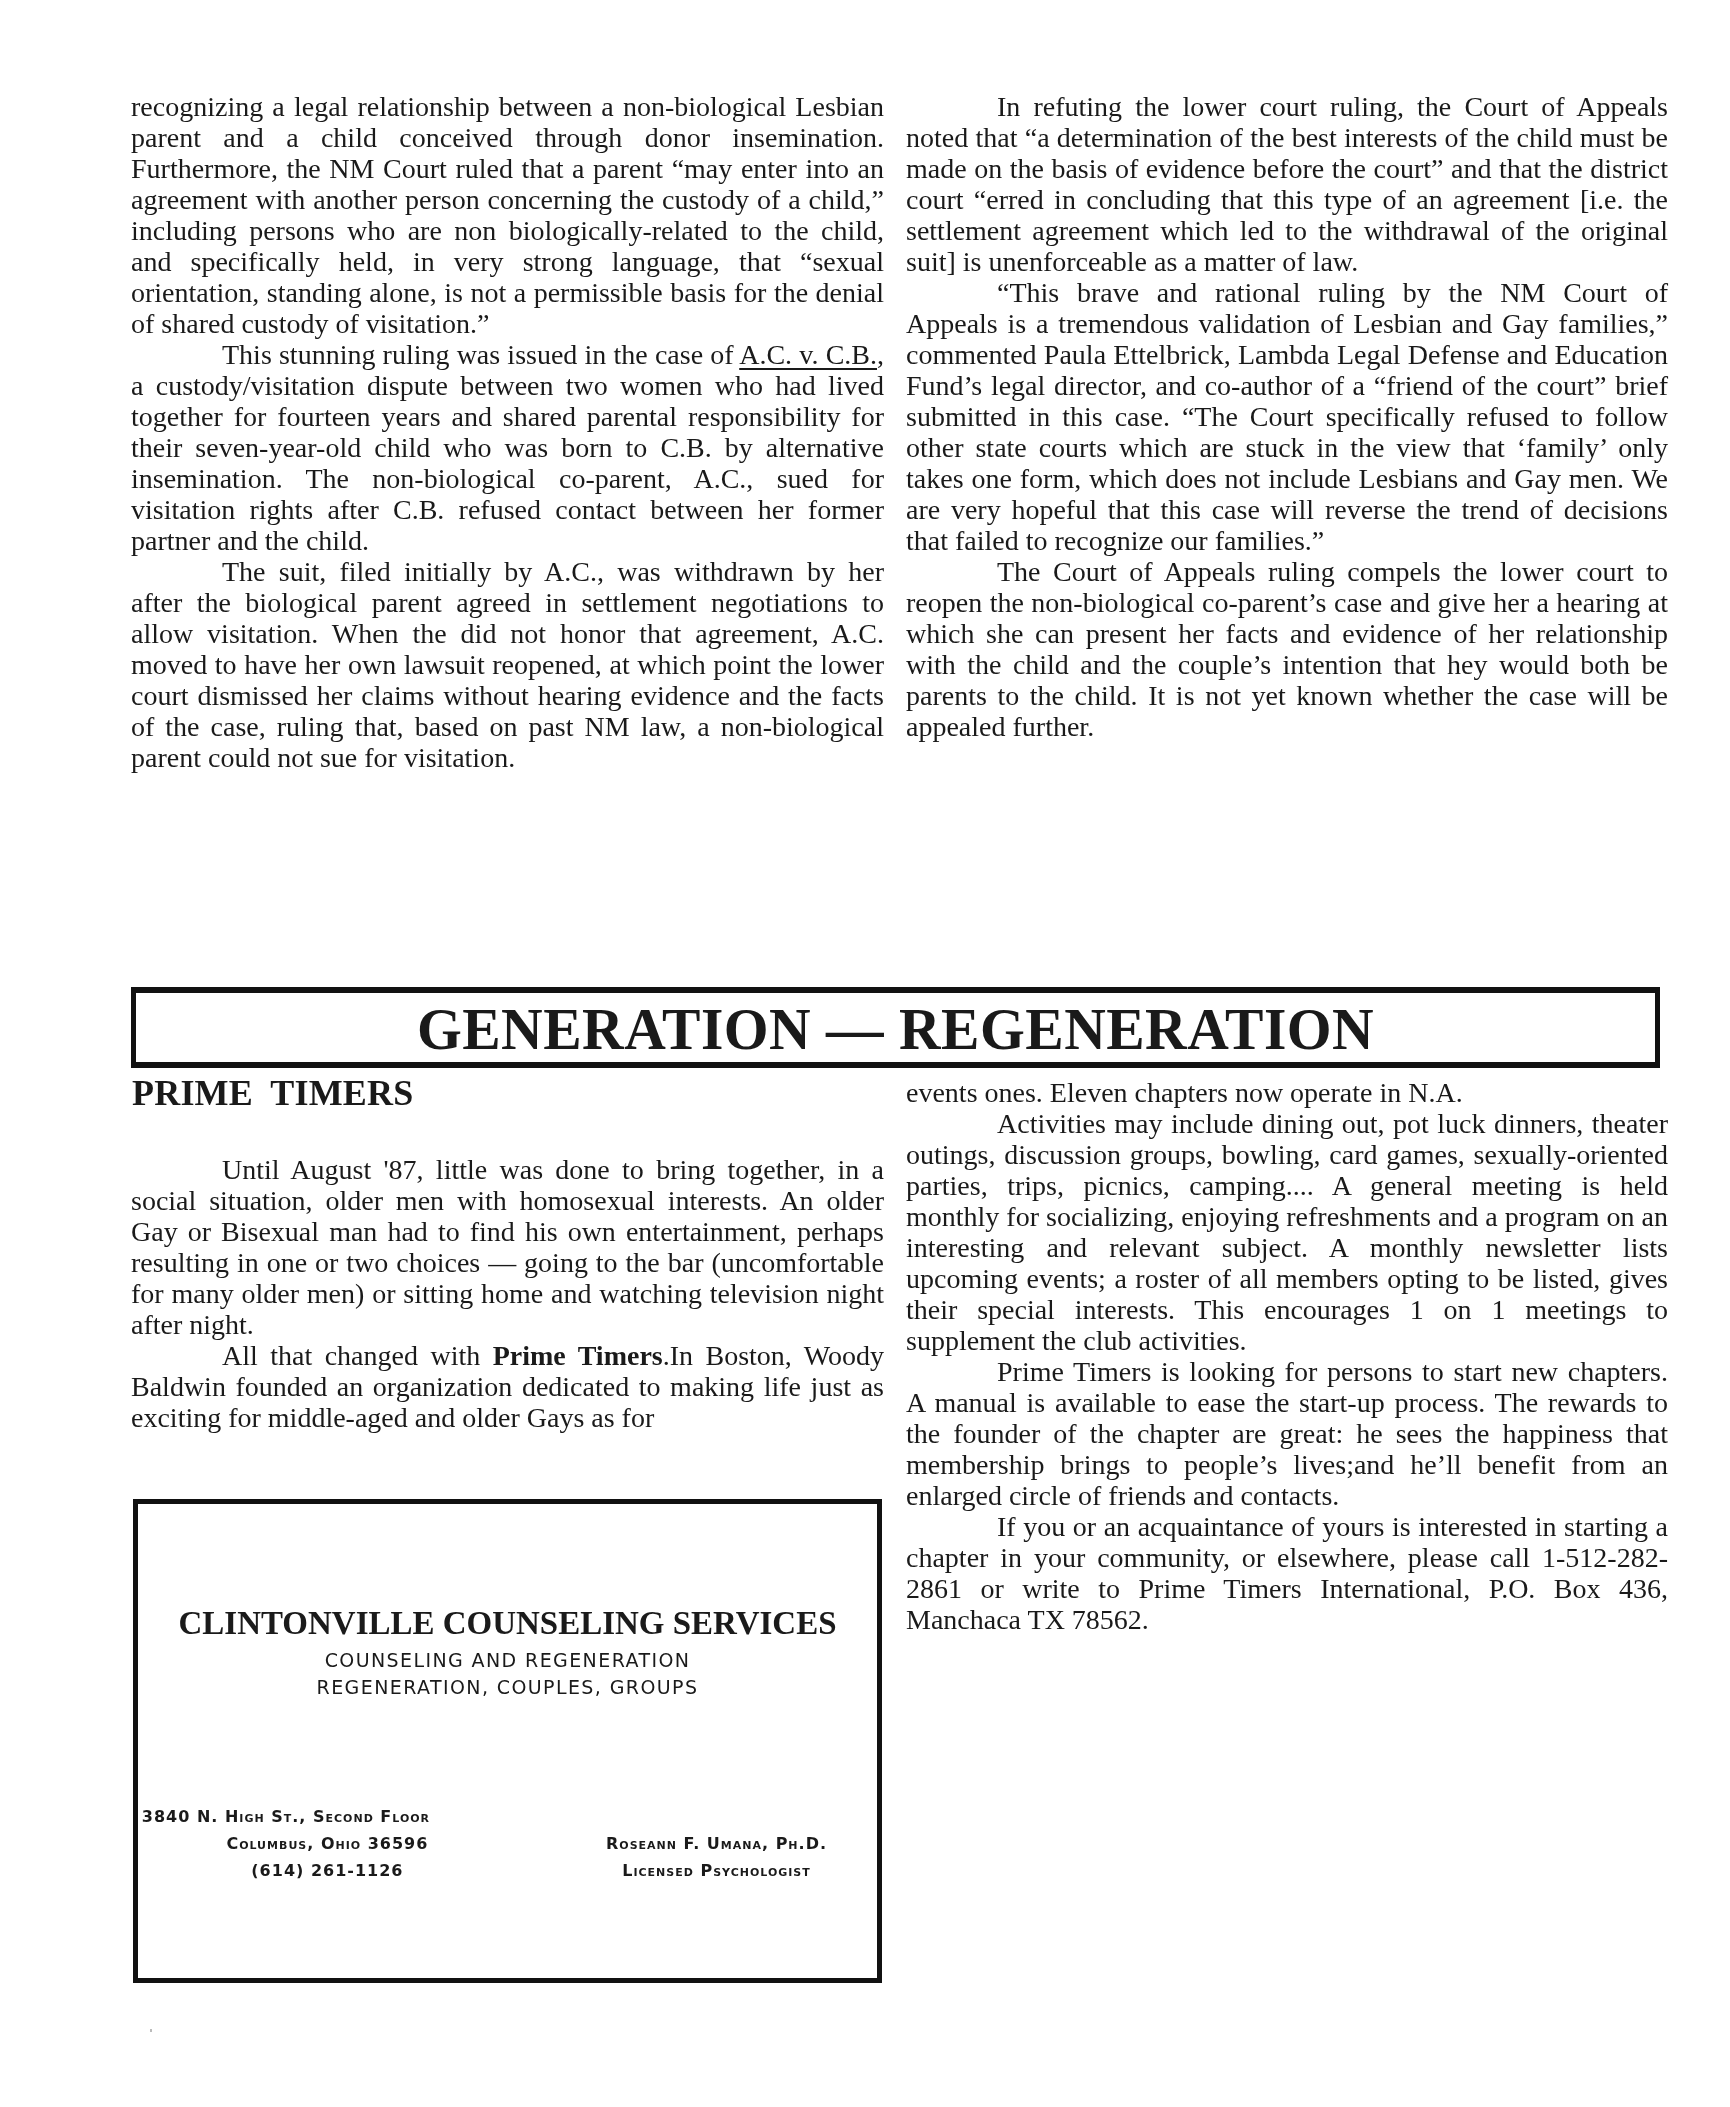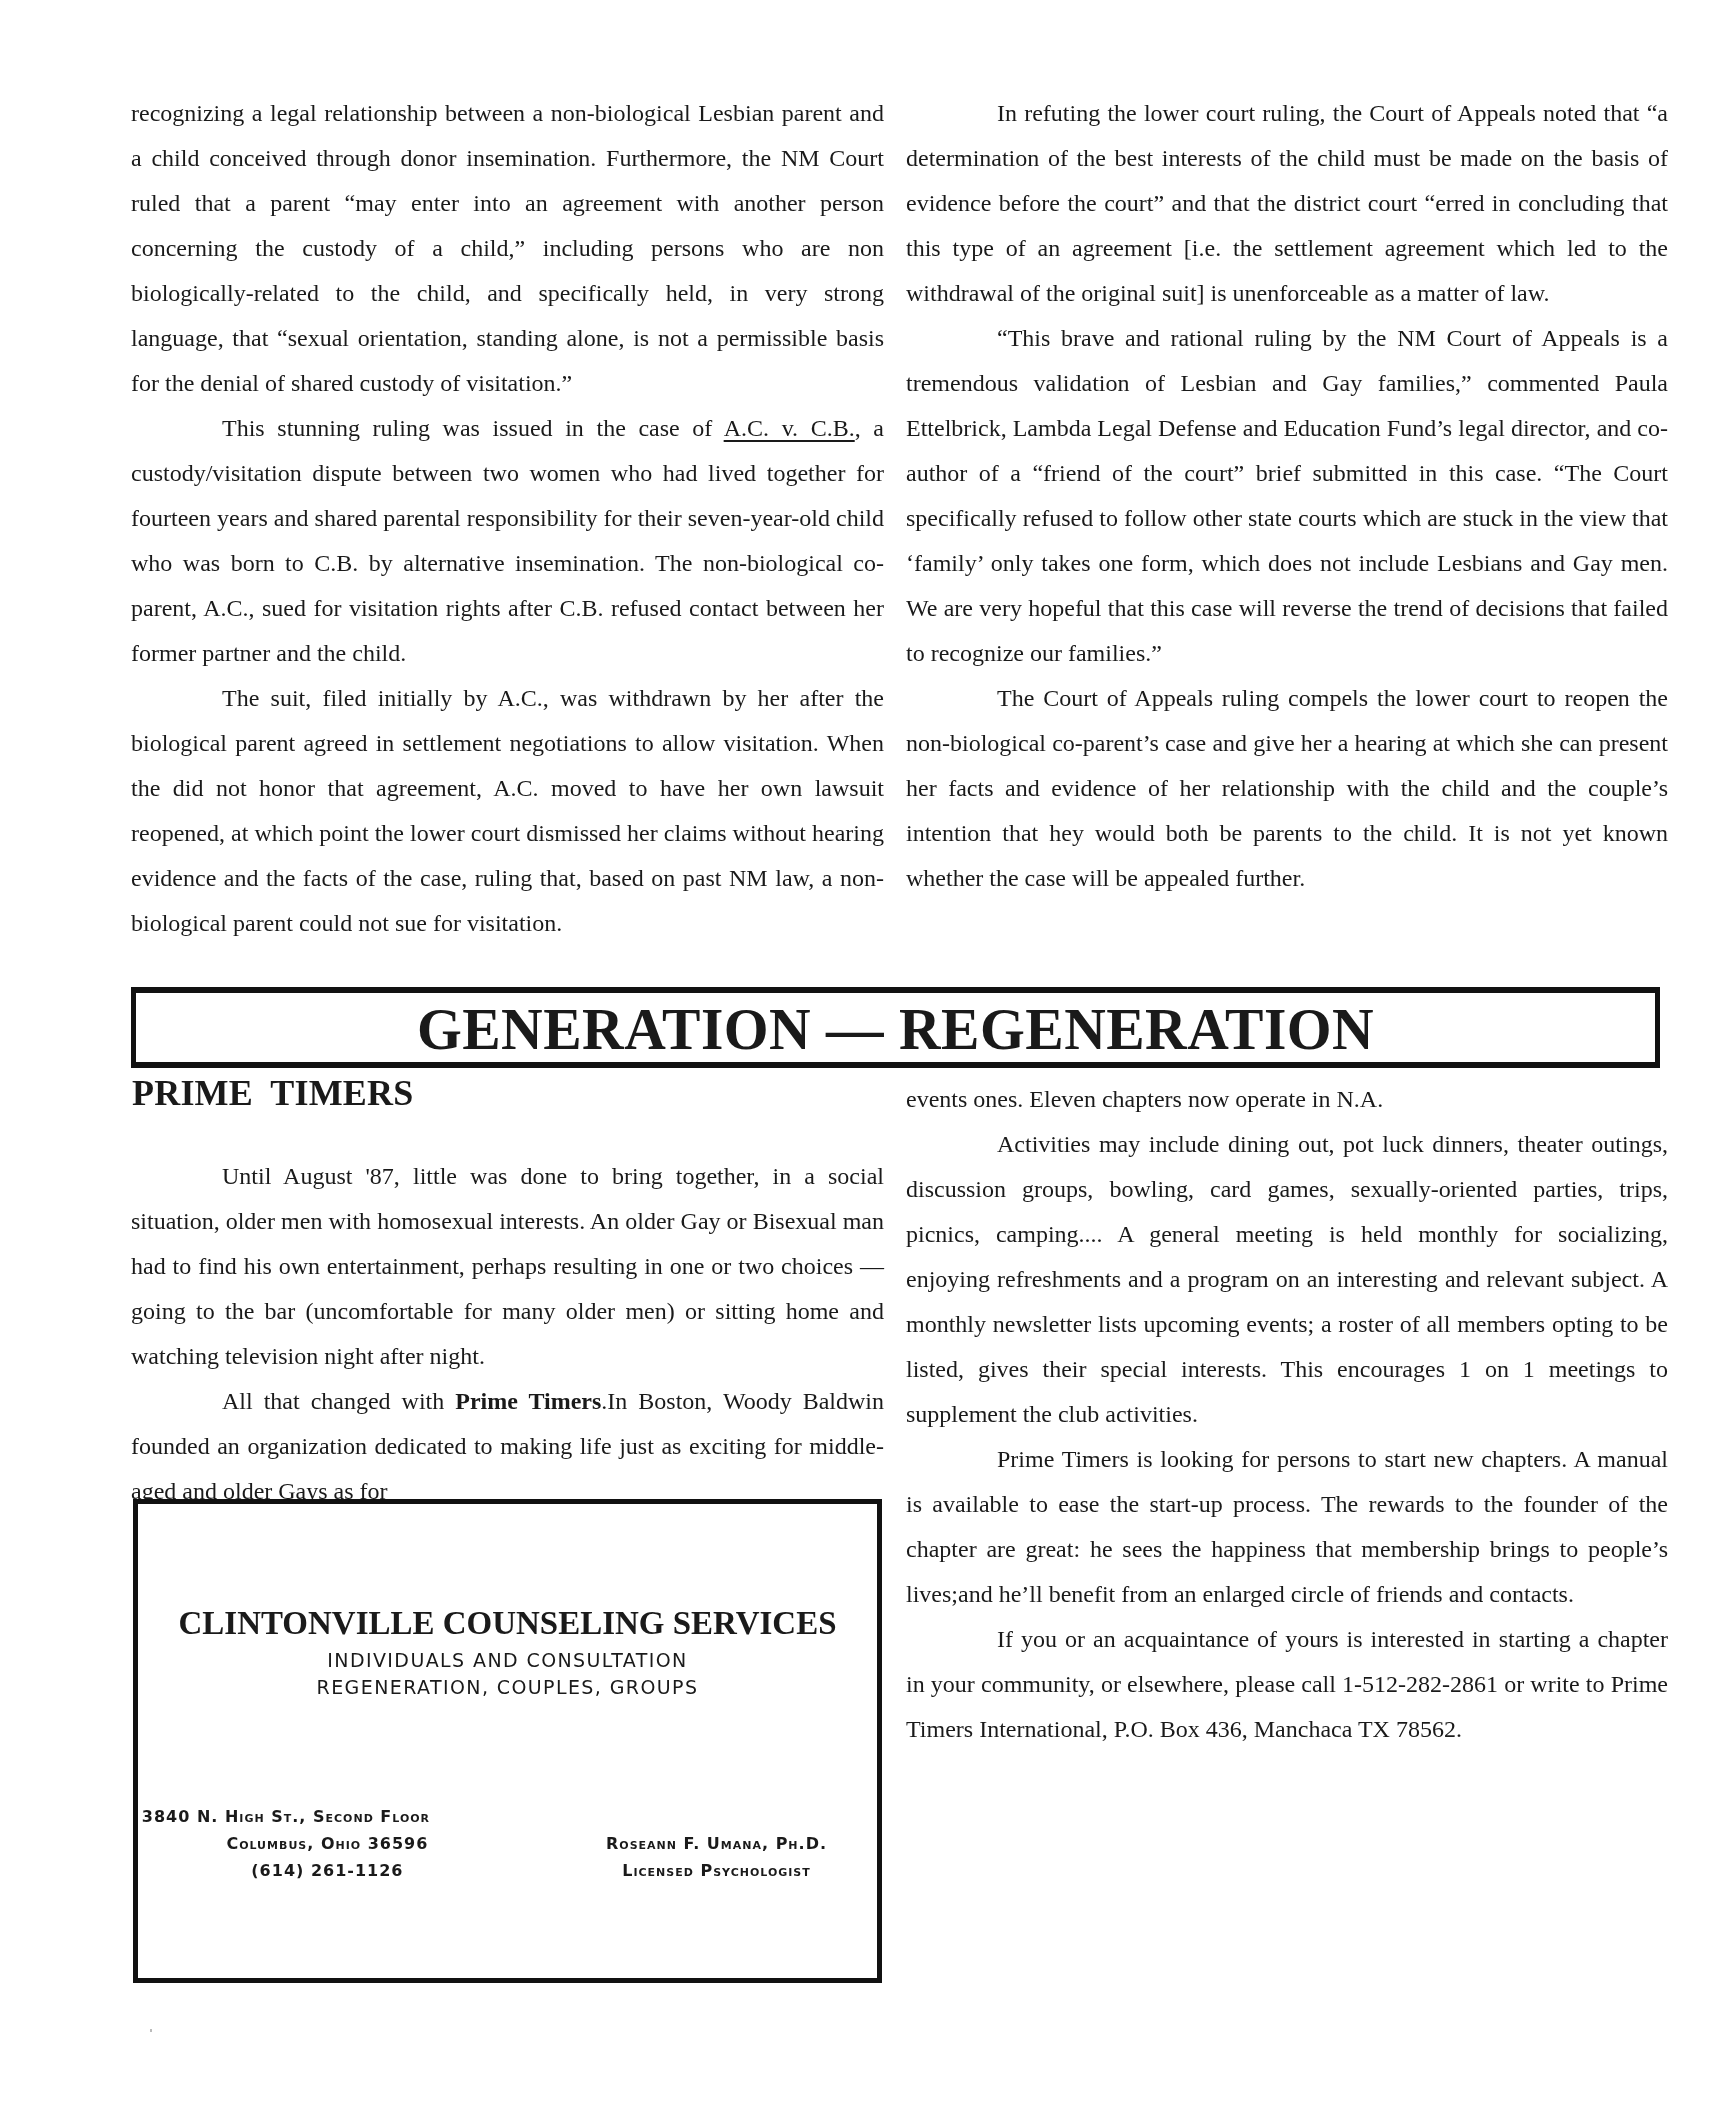--- a/index.html
+++ b/index.html
@@ -1,19 +1,19 @@
 <!DOCTYPE html>
 <html style="font-size:7.7px"><head>
 <meta charset="utf-8">
 <style>
   html, body { margin: 0; padding: 0; background: #ffffff; }
   body { width: 1731px; height: 2108px; position: relative; overflow: hidden;
          font-family: "Liberation Serif", "DejaVu Serif", serif; color: #1a1a1a; }
   .col { position: absolute; text-align: justify; text-align-last: auto;
-         font-size: 24px; line-height: 45px; }
+         font-size: 28px; line-height: 31px; }
   .col p { margin: 0; }
   .col p.indent { text-indent: 91px; }
   .col p.cont { text-indent: 0; }
   .u { text-decoration: underline; text-decoration-thickness: 1.9px; text-underline-offset: 3.8px; }
   .b { font-weight: bold; }
 
   #top-left  { left: 131px;  top: 91px;  width: 753px; }
   #top-right { left: 906px; top: 91px;  width: 762px; }
 
   #headline-box { position: absolute; left: 131px; top: 987px; width: 1529px; height: 81px;
@@ -73,21 +73,21 @@
   </div>
 <div id="bottom-right" class="col">
     <p class="cont"><span>events ones. Eleven chapters now operate in N.A.</span></p>
     <p class="indent"><span>Activities may include dining out, pot luck dinners, theater outings, discussion groups, bowling, card games, sexually-oriented parties, trips, picnics, camping.... A general meeting is held monthly for socializing, enjoying refreshments and a program on an interesting and relevant subject. A monthly newsletter lists upcoming events; a roster of all members opting to be listed, gives their special interests. This encourages 1 on 1 meetings to supplement the club activities.</span></p>
     <p class="indent"><span>Prime Timers is looking for persons to start new chapters. A manual is available to ease the start-up process. The rewards to the founder of the chapter are great: he sees the happiness that membership brings to people’s lives;and he’ll benefit from an enlarged circle of friends and contacts.</span></p>
     <p class="indent"><span>If you or an acquaintance of yours is interested in starting a chapter in your community, or elsewhere, please call 1-512-282-2861 or write to Prime Timers International, P.O. Box 436, Manchaca TX 78562.</span></p>
   </div>
 
 <div id="ad-box">
   <div id="ad-name">CLINTONVILLE COUNSELING SERVICES</div>
-  <div id="ad-sub1" class="ad-sub">INDIVIDUALS AND CONSULTATION</div>
+  <div id="ad-sub1" class="ad-sub">COUNSELING AND REGENERATION</div>
   <div id="ad-sub2" class="ad-sub">REGENERATION, COUPLES, GROUPS</div>
   <div id="ad-address" class="ad-small">
     <div>3840 N. High St., Second Floor</div>
     <div>Columbus, Ohio 36596</div>
     <div>(614) 261-1126</div>
   </div>
   <div id="ad-doctor" class="ad-small">
     <div>Roseann F. Umana, Ph.D.</div>
     <div>Licensed Psychologist</div>
   </div>

